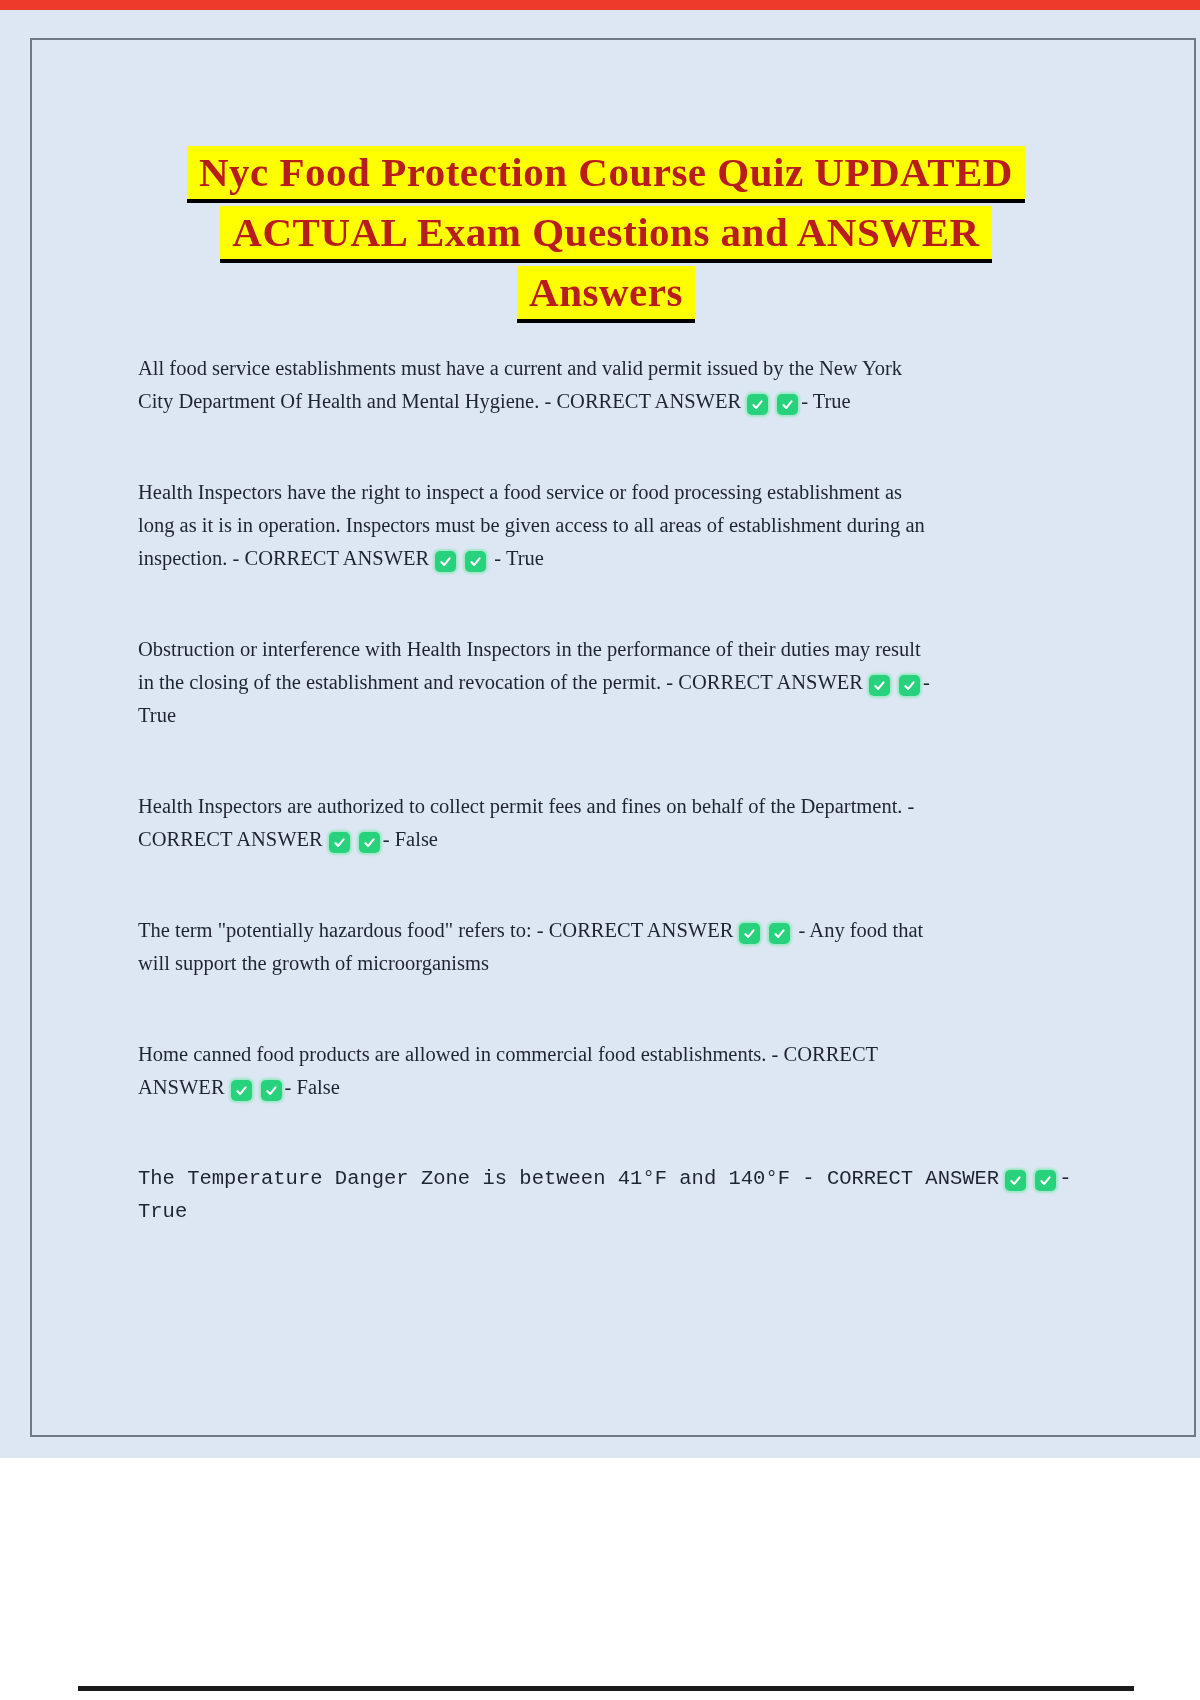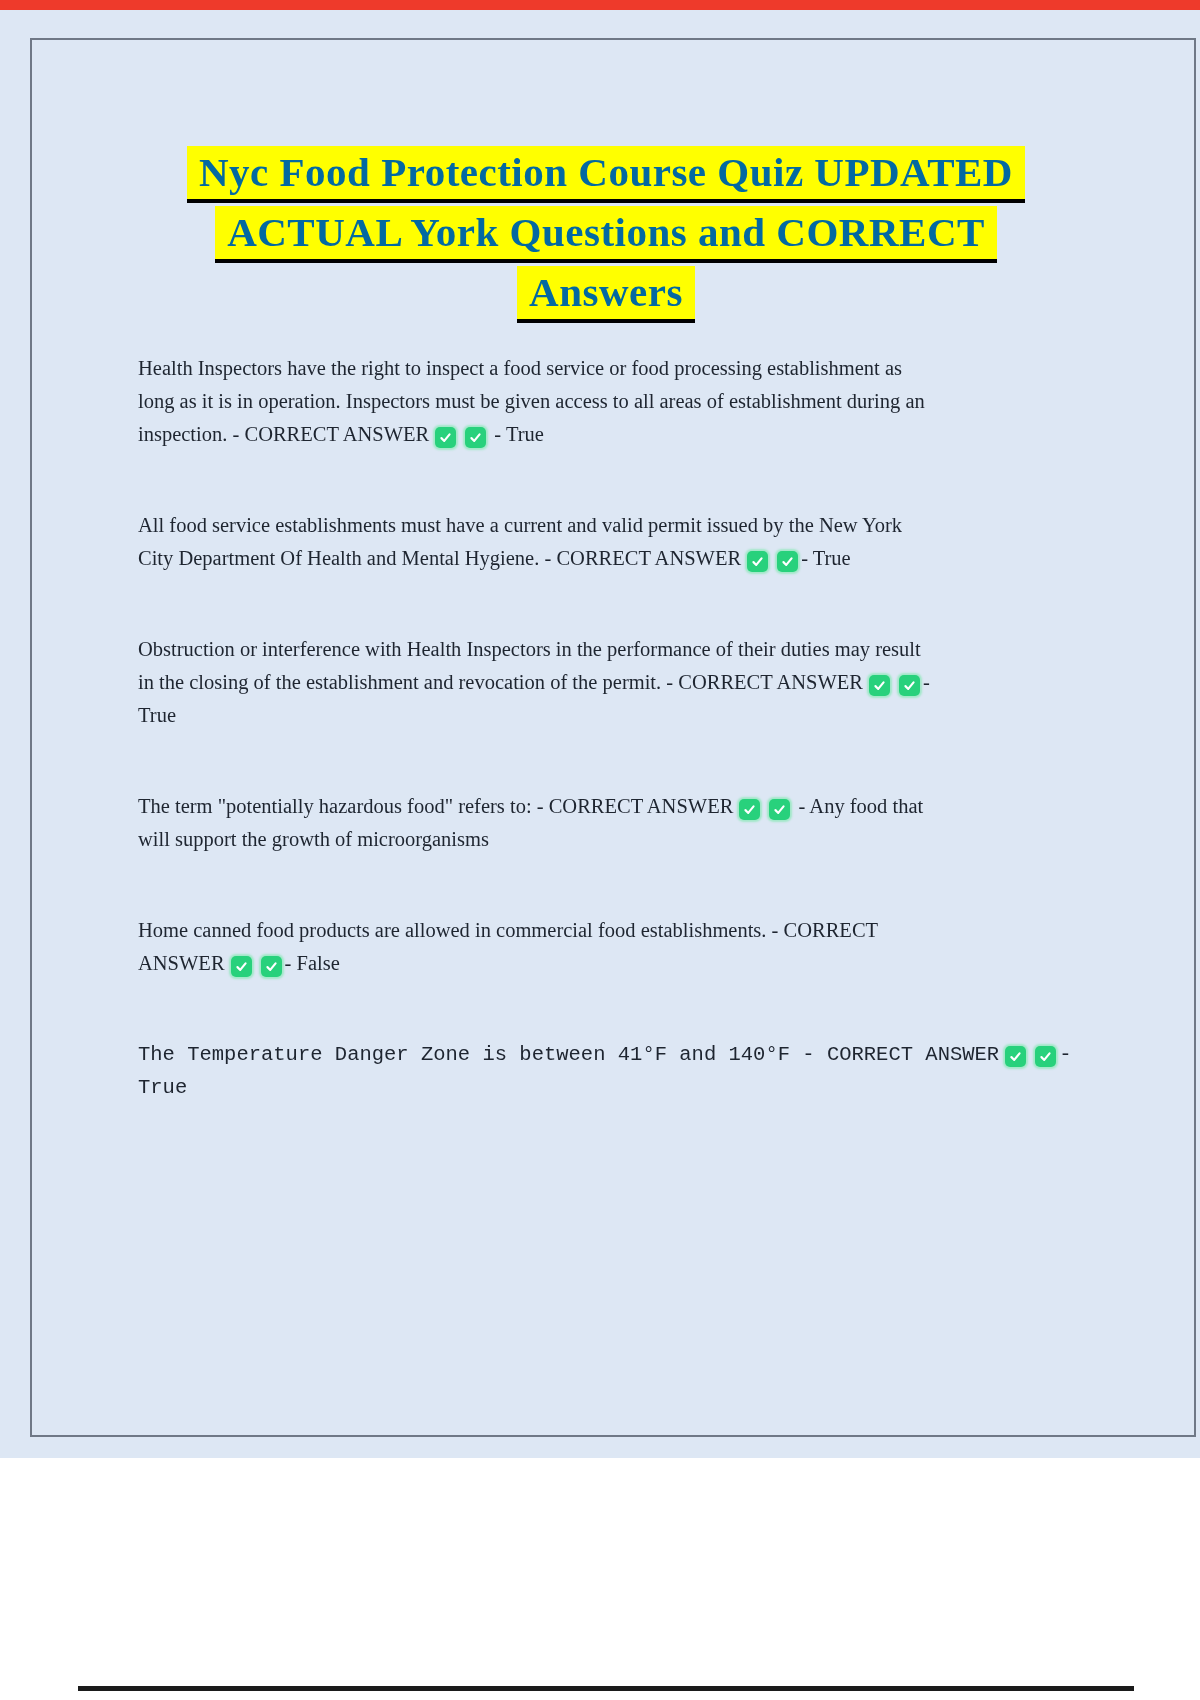--- a/index.html
+++ b/index.html
@@ -31,21 +31,21 @@
     position: absolute; top: 0; left: 0; right: 0;
     padding: 106px 120px 0 106px;
   }
   .title {
     text-align: center;
     margin-bottom: 26px;
   }
   .title-line {
     display: inline-block;
     background: #ffff00;
-    color: #0369a1;
+    color: #b91c1c;
     font-size: 41px;
     font-weight: bold;
     line-height: 48px;
     padding: 2px 12px 3px 12px;
     border-bottom: 4px solid #000000;
     margin-bottom: 3px;
     letter-spacing: 0.5px;
   }
   .qa {
     color: #1e2530;
@@ -74,42 +74,48 @@
   }
 </style>
 </head>
 <body>
 
 <div class="top-bar"></div>
 <div class="page-bg"></div>
 
 <div class="frame">
   <div class="content">
-    <div class="title" id="title-block"><div class="title-line">Nyc Food Protection Course Quiz UPDATED</div><div class="title-line">ACTUAL York Questions and CORRECT</div><div class="title-line">Answers</div></div>
+    <div class="title" id="title-block"><div class="title-line">Nyc Food Protection Course Quiz UPDATED</div><div class="title-line">ACTUAL Exam Questions and ANSWER</div><div class="title-line">Answers</div></div>
     <div id="qa-list">
+        <p class="qa"><span class="txt-before">All food service establishments must have a current and valid permit issued by the New York
+City Department Of Health and Mental Hygiene. - CORRECT ANSWER</span><span class="check"><svg width="15" height="15" viewBox="0 0 24 24">
+              <path d="M5.5 13l4.5 4.5L18.5 7" stroke="#ffffff" stroke-width="3.4" fill="none" stroke-linecap="round" stroke-linejoin="round"></path>
+            </svg></span><span class="check"><svg width="15" height="15" viewBox="0 0 24 24">
+              <path d="M5.5 13l4.5 4.5L18.5 7" stroke="#ffffff" stroke-width="3.4" fill="none" stroke-linecap="round" stroke-linejoin="round"></path>
+            </svg></span><span class="txt-after">- True</span></p>
         <p class="qa"><span class="txt-before">Health Inspectors have the right to inspect a food service or food processing establishment as
 long as it is in operation. Inspectors must be given access to all areas of establishment during an
 inspection. - CORRECT ANSWER</span><span class="check"><svg width="15" height="15" viewBox="0 0 24 24">
               <path d="M5.5 13l4.5 4.5L18.5 7" stroke="#ffffff" stroke-width="3.4" fill="none" stroke-linecap="round" stroke-linejoin="round"></path>
             </svg></span><span class="check"><svg width="15" height="15" viewBox="0 0 24 24">
               <path d="M5.5 13l4.5 4.5L18.5 7" stroke="#ffffff" stroke-width="3.4" fill="none" stroke-linecap="round" stroke-linejoin="round"></path>
             </svg></span><span class="txt-after"> - True</span></p>
-        <p class="qa"><span class="txt-before">All food service establishments must have a current and valid permit issued by the New York
-City Department Of Health and Mental Hygiene. - CORRECT ANSWER</span><span class="check"><svg width="15" height="15" viewBox="0 0 24 24">
-              <path d="M5.5 13l4.5 4.5L18.5 7" stroke="#ffffff" stroke-width="3.4" fill="none" stroke-linecap="round" stroke-linejoin="round"></path>
-            </svg></span><span class="check"><svg width="15" height="15" viewBox="0 0 24 24">
-              <path d="M5.5 13l4.5 4.5L18.5 7" stroke="#ffffff" stroke-width="3.4" fill="none" stroke-linecap="round" stroke-linejoin="round"></path>
-            </svg></span><span class="txt-after">- True</span></p>
         <p class="qa"><span class="txt-before">Obstruction or interference with Health Inspectors in the performance of their duties may result
 in the closing of the establishment and revocation of the permit. - CORRECT ANSWER</span><span class="check"><svg width="15" height="15" viewBox="0 0 24 24">
               <path d="M5.5 13l4.5 4.5L18.5 7" stroke="#ffffff" stroke-width="3.4" fill="none" stroke-linecap="round" stroke-linejoin="round"></path>
             </svg></span><span class="check"><svg width="15" height="15" viewBox="0 0 24 24">
               <path d="M5.5 13l4.5 4.5L18.5 7" stroke="#ffffff" stroke-width="3.4" fill="none" stroke-linecap="round" stroke-linejoin="round"></path>
             </svg></span><span class="txt-after">-
 True</span></p>
+        <p class="qa"><span class="txt-before">Health Inspectors are authorized to collect permit fees and fines on behalf of the Department. -
+CORRECT ANSWER</span><span class="check"><svg width="15" height="15" viewBox="0 0 24 24">
+              <path d="M5.5 13l4.5 4.5L18.5 7" stroke="#ffffff" stroke-width="3.4" fill="none" stroke-linecap="round" stroke-linejoin="round"></path>
+            </svg></span><span class="check"><svg width="15" height="15" viewBox="0 0 24 24">
+              <path d="M5.5 13l4.5 4.5L18.5 7" stroke="#ffffff" stroke-width="3.4" fill="none" stroke-linecap="round" stroke-linejoin="round"></path>
+            </svg></span><span class="txt-after">- False</span></p>
         <p class="qa"><span class="txt-before">The term "potentially hazardous food" refers to: - CORRECT ANSWER</span><span class="check"><svg width="15" height="15" viewBox="0 0 24 24">
               <path d="M5.5 13l4.5 4.5L18.5 7" stroke="#ffffff" stroke-width="3.4" fill="none" stroke-linecap="round" stroke-linejoin="round"></path>
             </svg></span><span class="check"><svg width="15" height="15" viewBox="0 0 24 24">
               <path d="M5.5 13l4.5 4.5L18.5 7" stroke="#ffffff" stroke-width="3.4" fill="none" stroke-linecap="round" stroke-linejoin="round"></path>
             </svg></span><span class="txt-after"> - Any food that
 will support the growth of microorganisms</span></p>
         <p class="qa"><span class="txt-before">Home canned food products are allowed in commercial food establishments. - CORRECT
 ANSWER</span><span class="check"><svg width="15" height="15" viewBox="0 0 24 24">
               <path d="M5.5 13l4.5 4.5L18.5 7" stroke="#ffffff" stroke-width="3.4" fill="none" stroke-linecap="round" stroke-linejoin="round"></path>
             </svg></span><span class="check"><svg width="15" height="15" viewBox="0 0 24 24">

